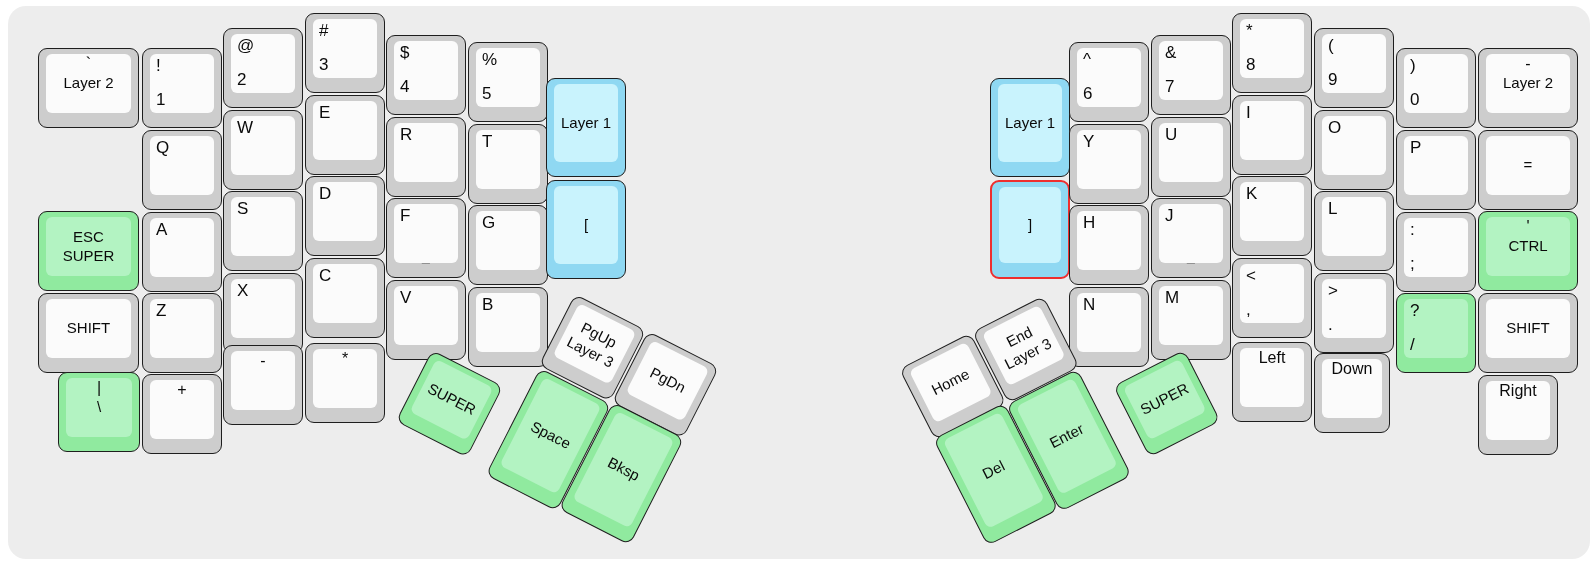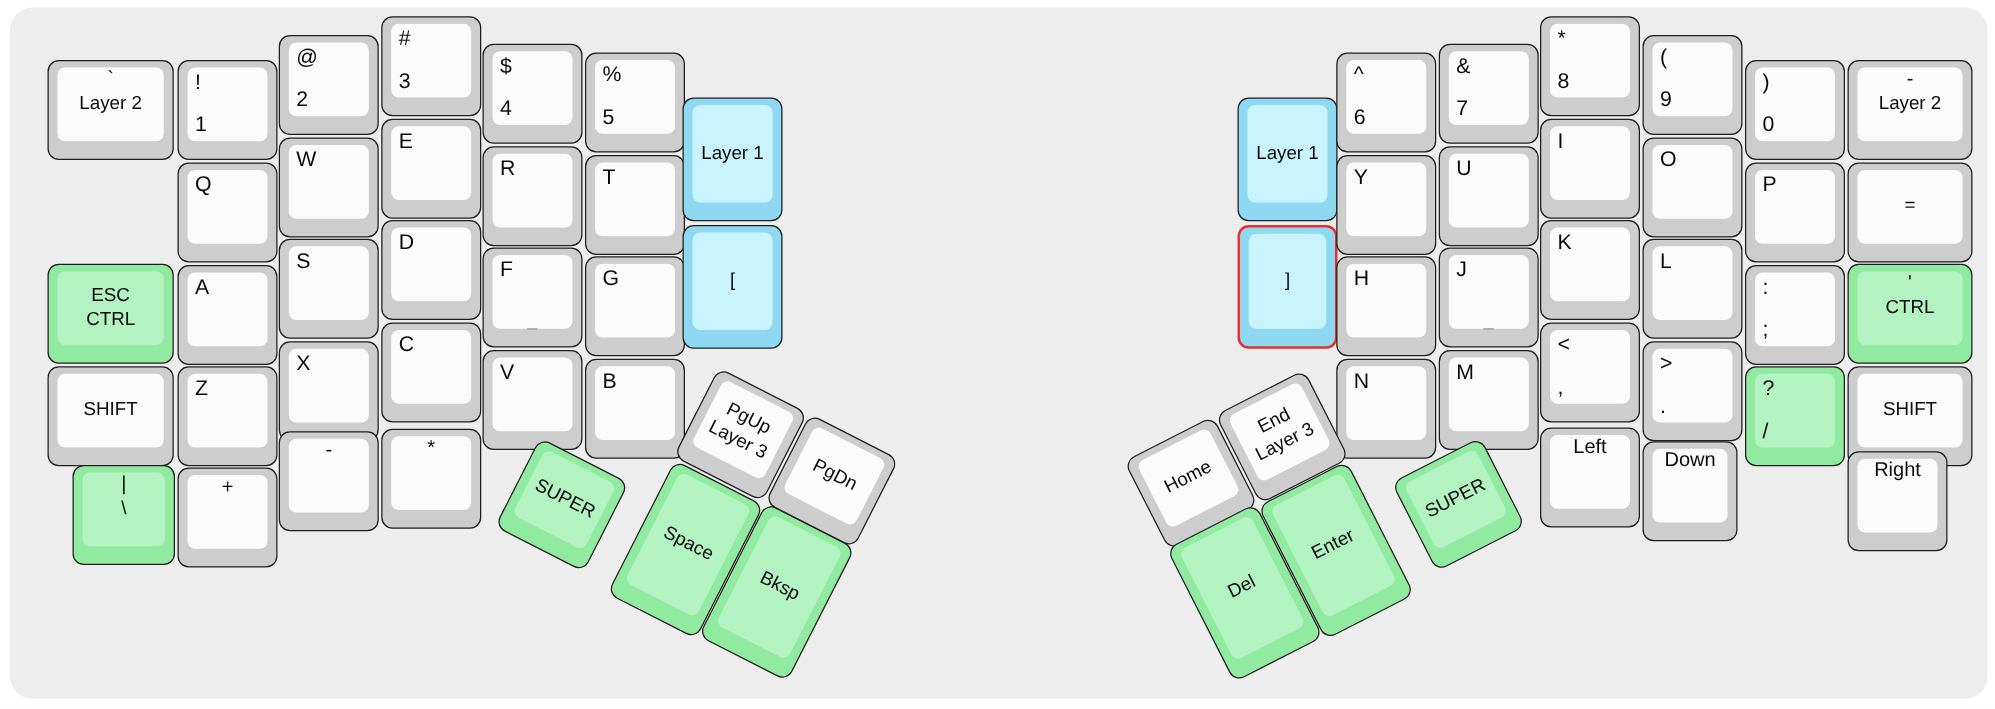--- a/index.html
+++ b/index.html
@@ -50,21 +50,21 @@
 <div class="board"></div>
 <div class="keys-layer">
     <div class="key c-gray" style="left: 38px; top: 48px; width: 101px; height: 80px;">
       <div class="face"></div>
       <span class="lbl lbl-top">`</span>
       <span class="lbl lbl-center">Layer 2</span>
     </div>
     <div class="key c-green" style="left: 38px; top: 211px; width: 101px; height: 80px;">
       <div class="face"></div>
       <span class="lbl lbl-center">ESC
-CTRL</span>
+SUPER</span>
     </div>
     <div class="key c-gray" style="left: 38px; top: 293px; width: 101px; height: 80px;">
       <div class="face"></div>
       <span class="lbl lbl-center">SHIFT</span>
     </div>
     <div class="key c-green" style="left: 58px; top: 372px; width: 82px; height: 80px;">
       <div class="face"></div>
       <span class="lbl lbl-top">|</span>
       <span class="lbl lbl-center">\</span>
     </div>
@@ -312,21 +312,21 @@
     </div>
     <div class="key c-green" style="left: 1478px; top: 211px; width: 100px; height: 80px;">
       <div class="face"></div>
       <span class="lbl lbl-top">'</span>
       <span class="lbl lbl-center">CTRL</span>
     </div>
     <div class="key c-gray" style="left: 1478px; top: 293px; width: 100px; height: 80px;">
       <div class="face"></div>
       <span class="lbl lbl-center">SHIFT</span>
     </div>
-    <div class="key c-gray" style="left: 1478px; top: 361px; width: 80px; height: 80px;">
+    <div class="key c-gray" style="left: 1478px; top: 375px; width: 80px; height: 80px;">
       <div class="face"></div>
       <span class="lbl lbl-top">Right</span>
     </div>
     <div class="key c-green" style="left: 1113px; top: 386px; width: 80px; height: 80px; transform: rotate(-27deg);">
       <div class="face"></div>
       <span class="lbl lbl-center">SUPER</span>
     </div>
     <div class="key c-gray" style="left: 972px; top: 332px; width: 80px; height: 80px; transform: rotate(-27deg);">
       <div class="face"></div>
       <span class="lbl lbl-center">End

